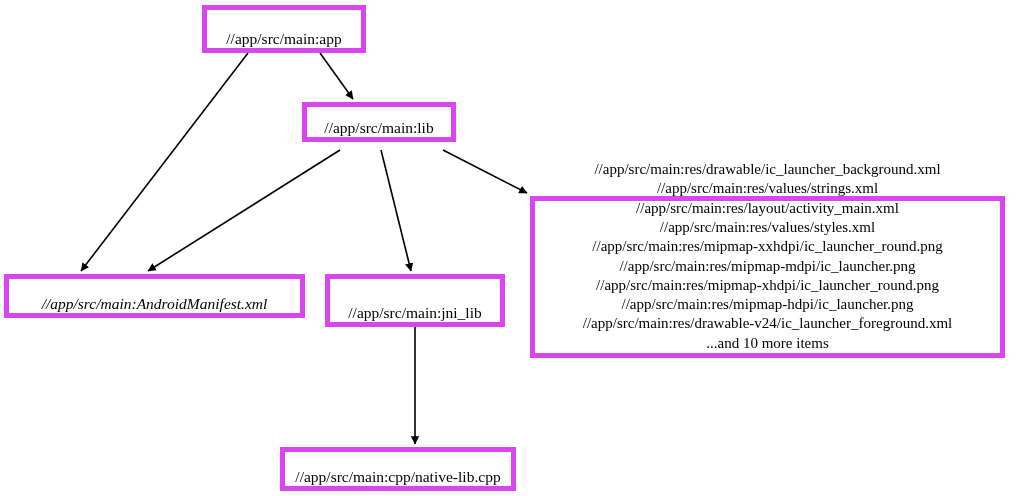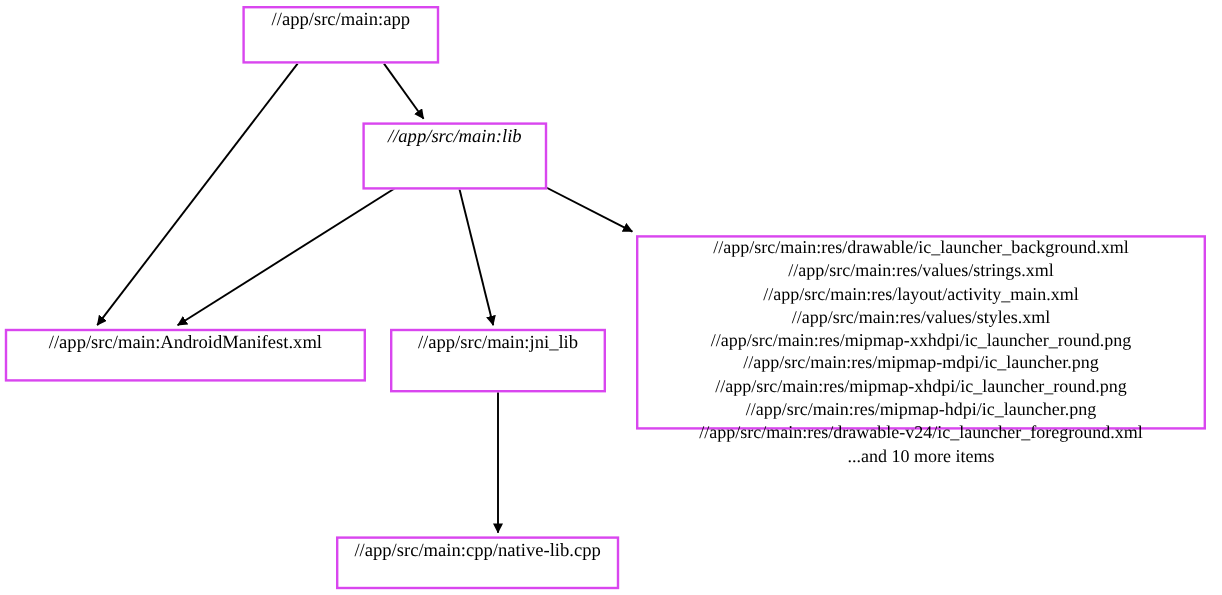--- a/index.html
+++ b/index.html
@@ -18,25 +18,25 @@
   #edge-layer {
     position: absolute;
     left: 0;
     top: 0;
     width: 1018px;
     height: 496px;
   }
   .graph-node {
     position: absolute;
     box-sizing: border-box;
-    border: 2px solid #d946ef;
+    border: 5px solid #d946ef;
     background: #ffffff;
     color: #000000;
     display: flex;
-    align-items: flex-start;
+    align-items: flex-end;
     justify-content: center;
     text-align: center;
     font-family: "Liberation Serif", "DejaVu Serif", serif;
     font-size: 15.5px;
     line-height: 19.4px;
     white-space: pre-line;
     z-index: 2;
   }
   .node-label {
     display: block;
@@ -83,25 +83,25 @@
 
     <g>
       <line x1="415" y1="318" x2="415" y2="444" stroke="#000000" stroke-width="1.6" marker-end="url(#arrowhead)"></line>
     </g>
   </svg>
 
   <div class="graph-node" id="node-app" style="left:202px; top:5px; width:164px; height:48px;">
     <span class="node-label">//app/src/main:app</span>
   </div>
 
-  <div class="graph-node" id="node-lib" style="left:302px; top:102px; width:154px; height:56px;font-style:italic;">
+  <div class="graph-node" id="node-lib" style="left:302px; top:102px; width:154px; height:40px;">
     <span class="node-label">//app/src/main:lib</span>
   </div>
 
-  <div class="graph-node" id="node-android-manifest" style="left:4px; top:274px; width:301px; height:44px;">
+  <div class="graph-node" id="node-android-manifest" style="left:4px; top:274px; width:301px; height:44px;font-style:italic;">
     <span class="node-label">//app/src/main:AndroidManifest.xml</span>
   </div>
 
   <div class="graph-node" id="node-jni-lib" style="left:325px; top:274px; width:180px; height:53px;">
     <span class="node-label">//app/src/main:jni_lib</span>
   </div>
 
   <div class="graph-node" id="node-resources" style="left:530px; top:196px; width:475px; height:162px;">
     <span class="node-label">//app/src/main:res/drawable/ic_launcher_background.xml
 //app/src/main:res/values/strings.xml

